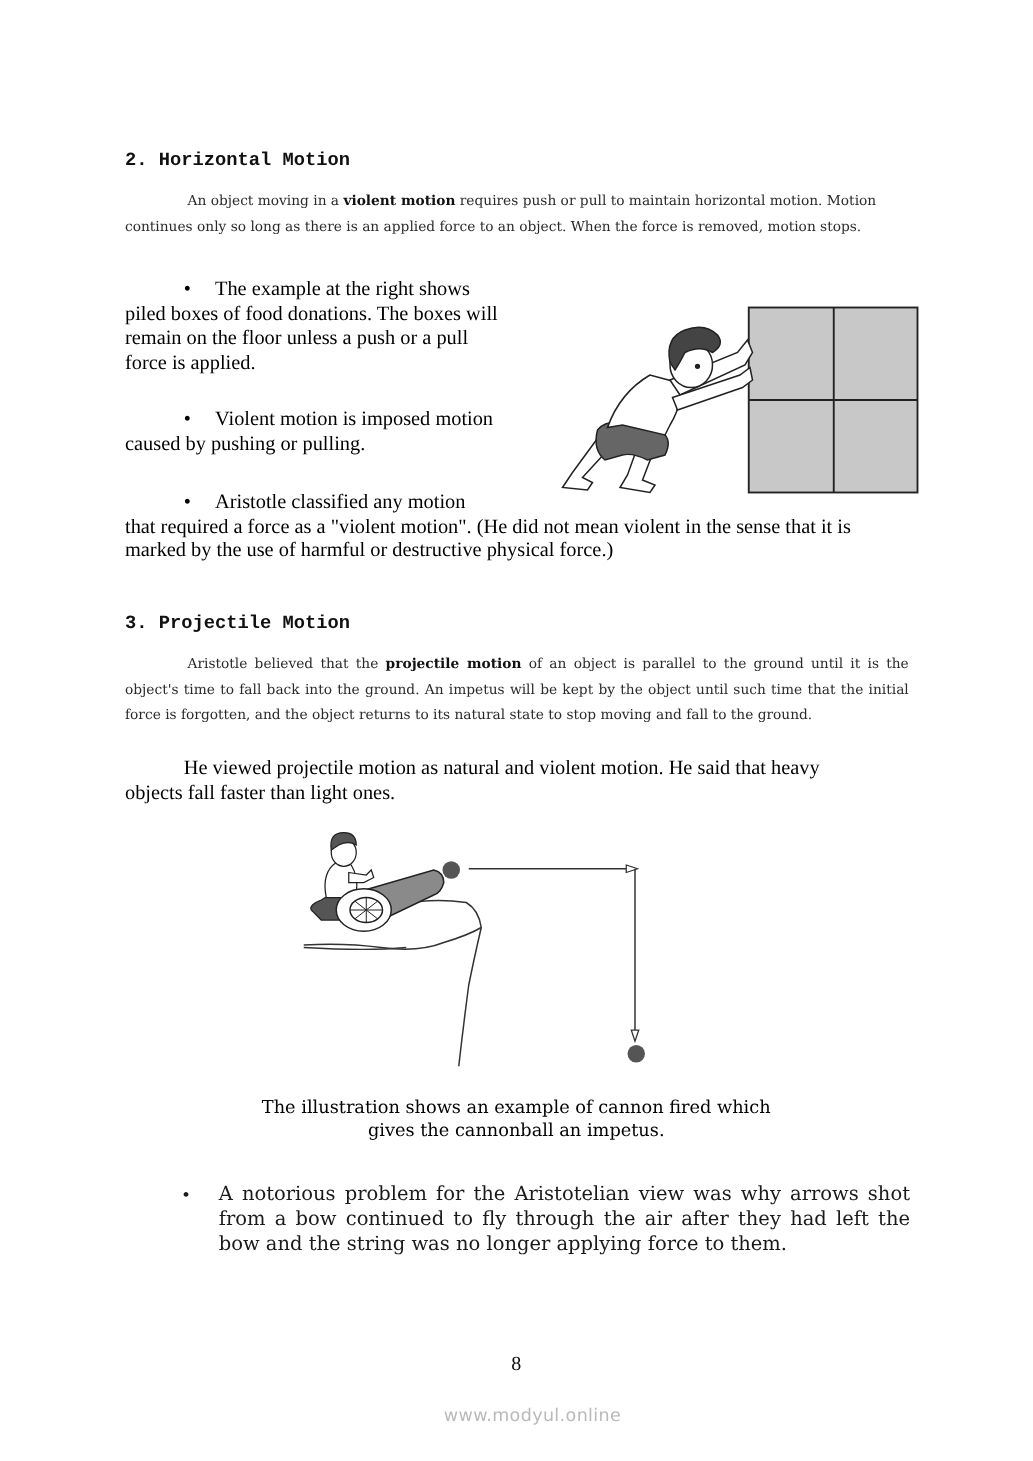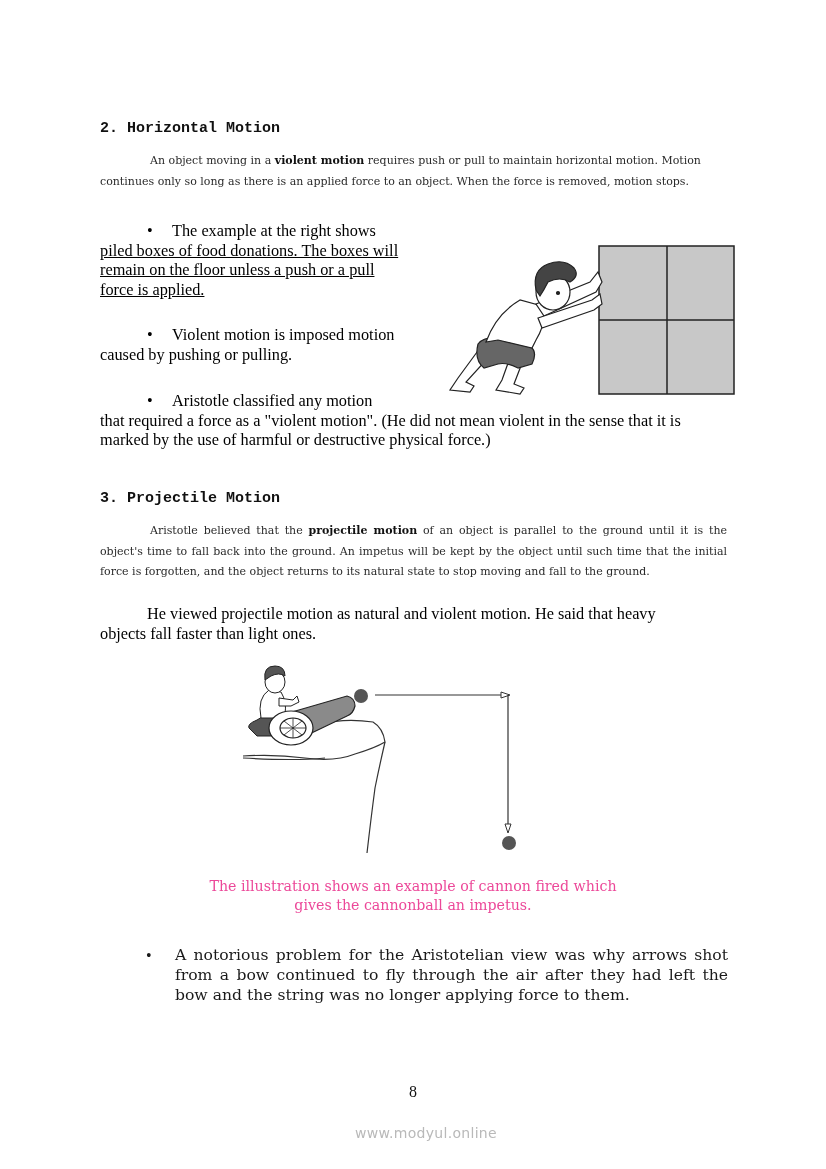--- a/index.html
+++ b/index.html
@@ -20,21 +20,21 @@
     .para b { color: #111; }
     .times {
       font-family: "Liberation Serif", serif;
       font-size: 16.3px; line-height: 19.5px; color: #000000;
     }
     .justify { text-align: justify; }
     .indent { text-indent: 50px; }
     .bullet-line { white-space: nowrap; }
     .caption {
       font-family: "DejaVu Serif", serif;
-      font-size: 14.2px; line-height: 19px; color: #ec4899; text-align: center;
+      font-size: 14.2px; line-height: 19px; color: #000000; text-align: center;
     }
     .bullet-final {
       font-family: "DejaVu Serif", serif;
       font-size: 15.6px; line-height: 20px; color: #1a1a1a;
     }
     .page-number {
       font-family: "Liberation Serif", serif; font-size: 16px; color: #111;
     }
     .watermark {
       font-family: "DejaVu Sans", sans-serif; font-size: 14px; color: #b9b9b9; letter-spacing: 0.3px;
@@ -46,21 +46,21 @@
 <div class="abs heading" style="left:100px; top:120px;">
   <span>2</span><span>. Horizontal Motion</span>
 </div>
 
 <div class="abs para indent" style="left:100px; top:151px; width:630px;">
   <span>An object moving in a </span><b>violent motion</b><span> requires push or pull to maintain horizontal motion. Motion continues only so long as there is an applied force to an object. When the force is removed, motion stops.</span>
 </div>
 
 <div class="abs times" style="left:100px; top:221px; width:315px;">
   <div class="bullet-line" style="padding-left:47px;"><span style="display:inline-block;width:25px;">•</span><span>The example at the right shows</span></div>
-  <div style="width:310px;text-decoration:underline;">piled boxes of food donations. The boxes will remain on the floor unless a push or a pull force is applied.</div>
+  <div style="width:310px;">piled boxes of food donations. The boxes will remain on the floor unless a push or a pull force is applied.</div>
 </div>
 
 <div class="abs times" style="left:100px; top:325px; width:340px;">
   <div class="bullet-line" style="padding-left:47px;"><span style="display:inline-block;width:25px;">•</span><span>Violent motion is imposed motion</span></div>
   <div>caused by pushing or pulling.</div>
 </div>
 
 <div class="abs times" style="left:100px; top:391px; width:620px;">
   <div class="bullet-line" style="padding-left:47px;"><span style="display:inline-block;width:25px;">•</span><span>Aristotle classified any motion</span></div>
   <div>that required a force as a "violent motion". (He did not mean violent in the sense that it is marked by the use of harmful or destructive physical force.)</div>

